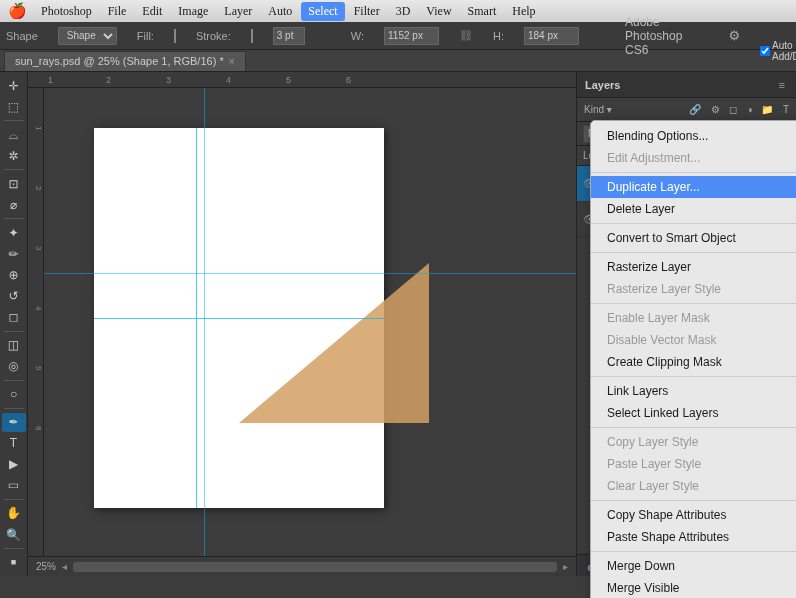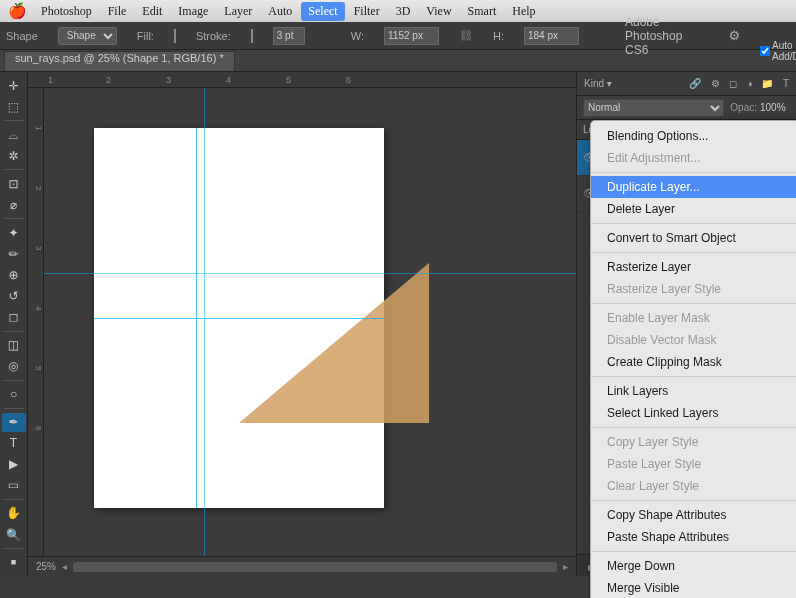--- a/index.html
+++ b/index.html
@@ -106,21 +106,20 @@
       padding: 0 10px;
       background: #555;
       border: 1px solid #333;
       border-bottom: none;
       color: #ccc;
       font-size: 11px;
       display: flex;
       align-items: center;
       gap: 5px;
       cursor: pointer;
-      flex-direction: column;
     }
     .tab .tab-close { color: #999; font-size: 10px; }
 
     
     #main {
       display: flex;
       width: 796px;
       height: 504px; 
     }
 
@@ -521,20 +520,25 @@
 
     <div id="bottom-bar">
       <span class="zoom-val">25%</span>
       <span style="color:#888;cursor:pointer;">◂</span>
       <span style="flex:1;height:10px;background:#555;border-radius:3px;cursor:pointer;"></span>
       <span style="color:#888;cursor:pointer;">▸</span>
     </div>
   </div>
 
   <div id="panels">
+    <div id="panel-header">
+      <span class="panel-title">Layers</span>
+      <span style="flex:1"></span>
+      <span class="panel-icon-btn">≡</span>
+    </div>
     <div id="layers-toolbar">
       <span class="layers-tool-btn">Kind ▾</span>
       <span style="flex:1"></span>
       <span class="layers-tool-btn">🔗</span>
       <span class="layers-tool-btn">⚙</span>
       <span class="layers-tool-btn">◻</span>
       <span class="layers-tool-btn">◑</span>
       <span class="layers-tool-btn">📁</span>
       <span class="layers-tool-btn">T</span>
     </div>

